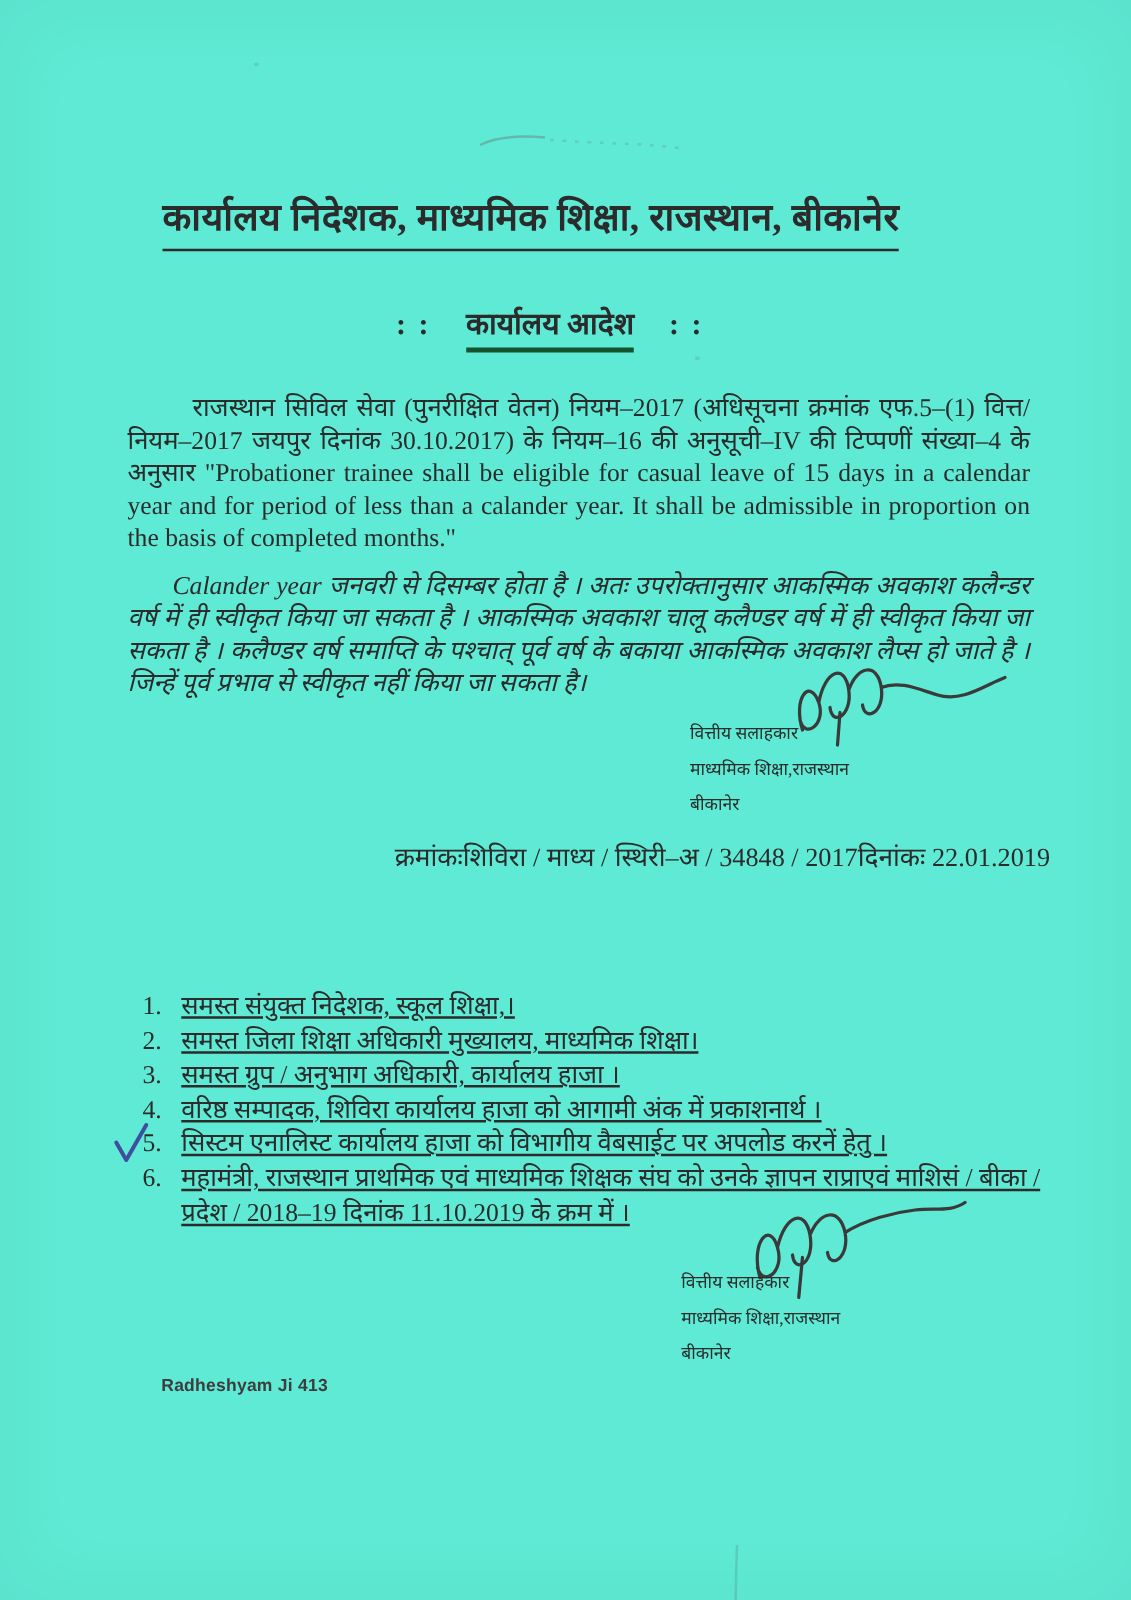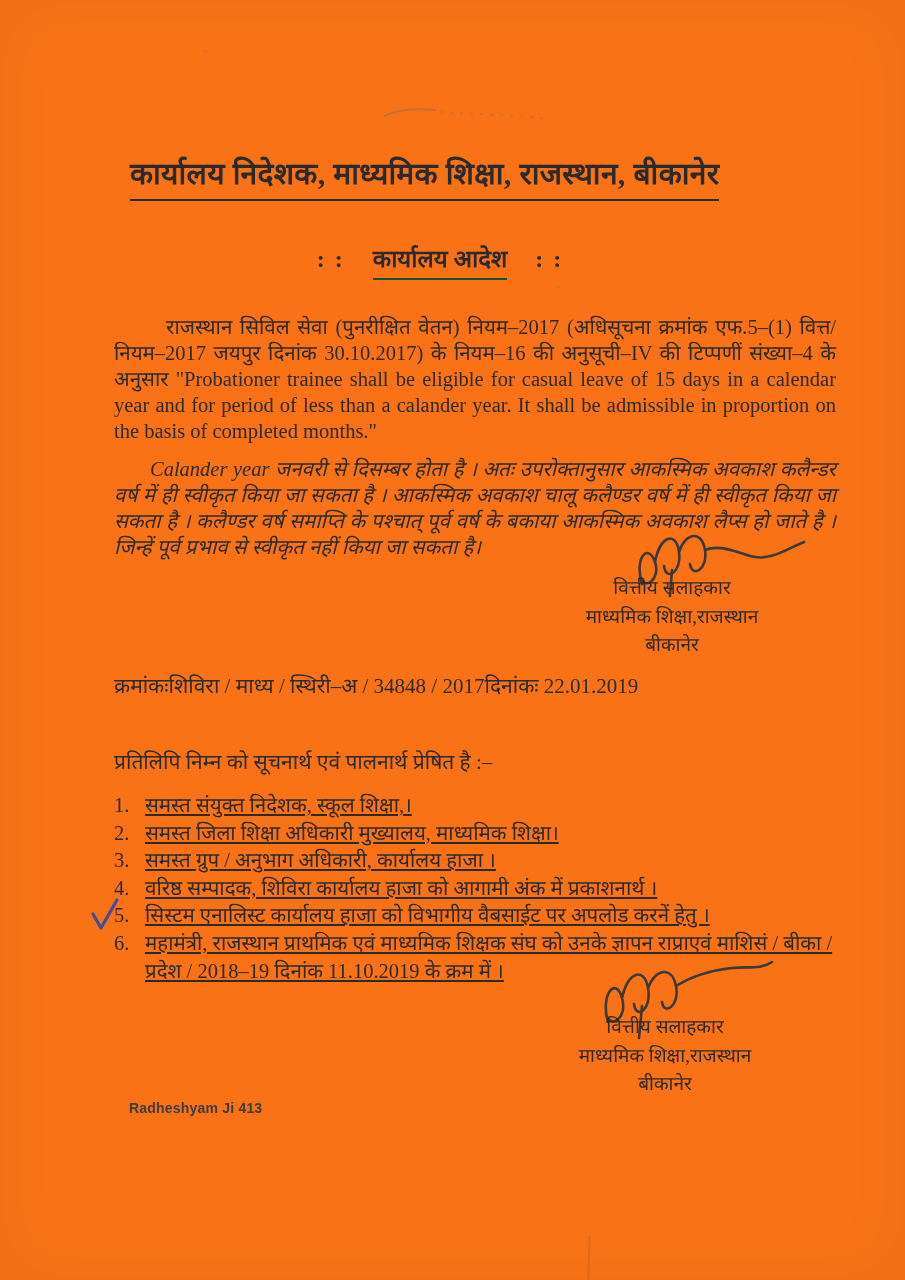--- a/index.html
+++ b/index.html
@@ -1,63 +1,63 @@
 <!DOCTYPE html>
 <html lang="hi"><head>
 <meta charset="utf-8">
 <style>
   html,body{margin:0;padding:0;background:#d9d9d9;}
   .page{
     position:relative;
     width:905px;height:1280px;
     margin:0 auto;
-    background:#f97316;
+    background:#5eead4;
     box-shadow:inset 0 0 70px rgba(0,0,0,0.045);
     overflow:hidden;
     font-family:"Liberation Serif","DejaVu Serif",serif;
     color:#2b2b2b;
   }
   .abs{position:absolute;}
   
   .header-title{
     left:130px;top:152px;
     font-size:30px;font-weight:bold;letter-spacing:.3px;
     white-space:nowrap;
   }
   .header-title .u{border-bottom:2px solid #2b2b2b;padding-bottom:6px;display:inline-block;}
   
   .order-heading{
     left:120px;top:241px;width:640px;
     text-align:center;font-size:24px;font-weight:bold;
   }
   .order-heading .colons{letter-spacing:2px;margin:0 14px;}
-  .order-heading .title{border-bottom:2px solid #14532d;padding-bottom:4px;display:inline-block;margin:0 8px;}
+  .order-heading .title{border-bottom:4px solid #14532d;padding-bottom:4px;display:inline-block;margin:0 8px;}
   
   .para{
-    left:114px;width:722px;
+    left:102px;width:722px;
     font-size:20.5px;line-height:26px;
     text-align:justify;
   }
   .para1{top:314px;text-indent:52px;}
   .para2{top:456px;text-indent:36px;font-style:italic;}
   
   .sigblock{
-    width:240px;text-align:center;
-    font-size:19px;line-height:28.5px;
+    width:240px;
+    font-size:14px;line-height:28.5px;
   }
   .sig1{left:552px;top:574px;}
   .sig2{left:545px;top:1013px;}
   .scribble{pointer-events:none;}
   .scribble path{fill:none;stroke:#3a3a3a;stroke-width:2.6;stroke-linecap:round;}
   .sig1-scribble{left:628px;top:518px;}
   .sig2-scribble{left:592px;top:958px;}
   
   .ref-row{
     left:114px;width:726px;top:671px;
-    display:flex;justify-content:flex-start;
+    display:flex;justify-content:flex-end;
     font-size:21px;
   }
   
   .copies-intro{left:114px;top:747px;font-size:21px;}
   .copy-list{left:114px;top:792px;width:728px;font-size:20.5px;line-height:27.6px;}
   .copy-item{display:flex;}
   .copy-item .no{flex:0 0 31px;}
   .copy-item .txt{flex:1;text-decoration:underline;}
   .tick{position:absolute;left:-24px;top:106px;}
   .tick polyline{fill:none;stroke:#3d4f9e;stroke-width:3.2;stroke-linecap:round;stroke-linejoin:round;}
@@ -114,21 +114,20 @@
   </div>
 
   <div class="abs ref-row">
     <span>क्रमांकःशिविरा / माध्य / स्थिरी–अ / 34848 / 2017</span>
     <span>
       <span>दिनांकः</span>
       <span>22.01.2019</span>
     </span>
   </div>
 
-  <div class="abs copies-intro">प्रतिलिपि निम्न को सूचनार्थ एवं पालनार्थ प्रेषित है :–</div>
 
   <div class="abs copy-list">
     <svg class="tick" width="30" height="34" viewBox="0 0 30 34">
       <polyline points="3,16 11,30 27,2"></polyline>
     </svg>
     <div class="copy-item">
       <span class="no">1.</span>
       <span class="txt">समस्त संयुक्त निदेशक, स्कूल शिक्षा,।</span>
     </div>
     <div class="copy-item">

